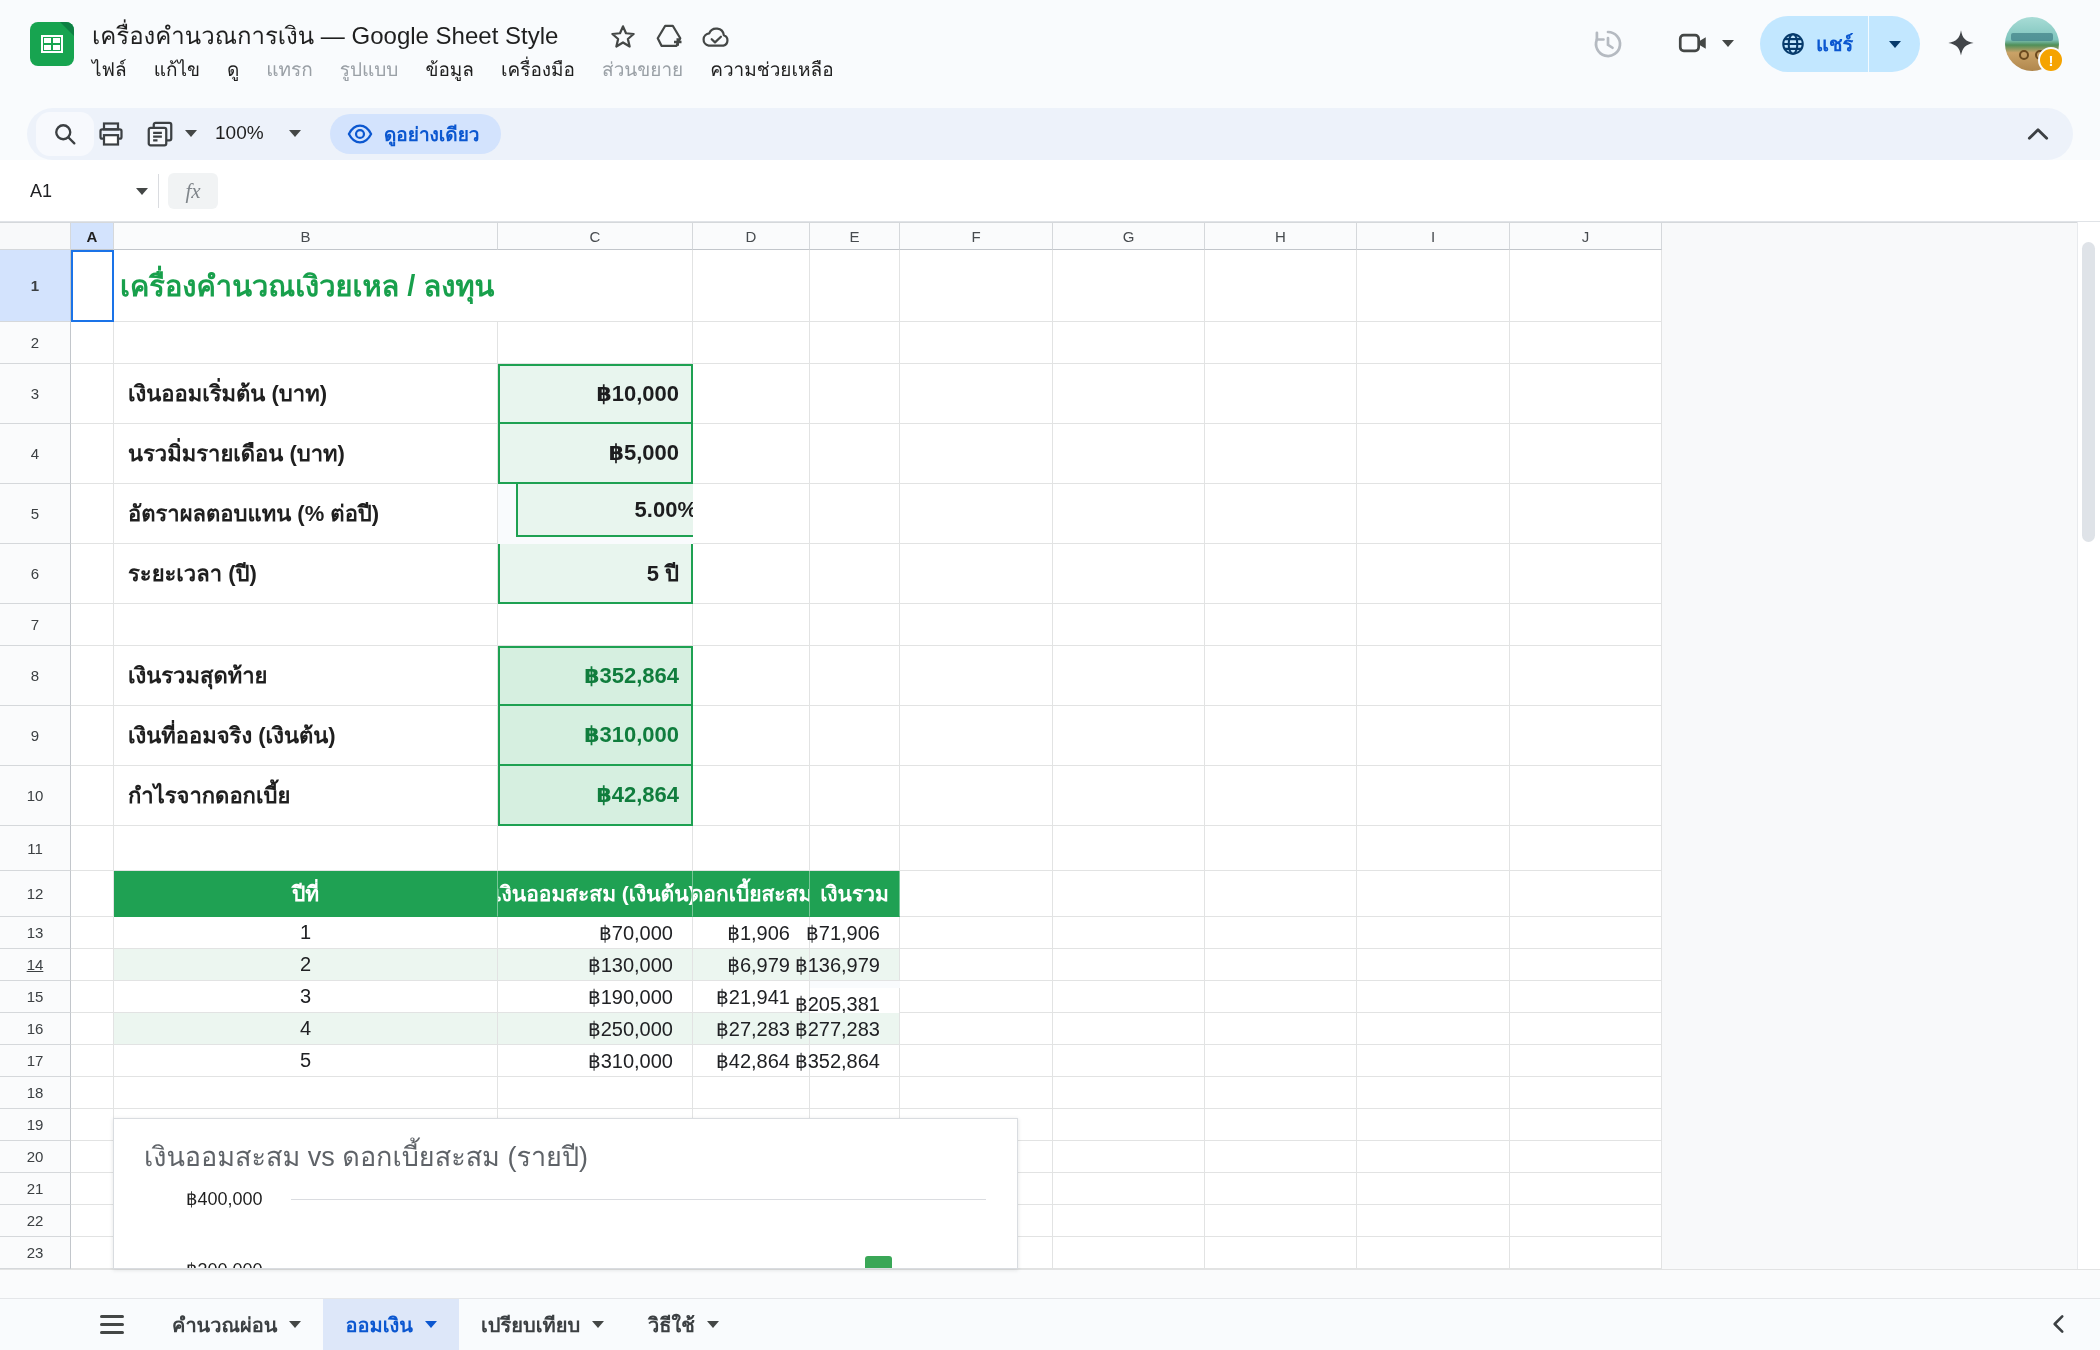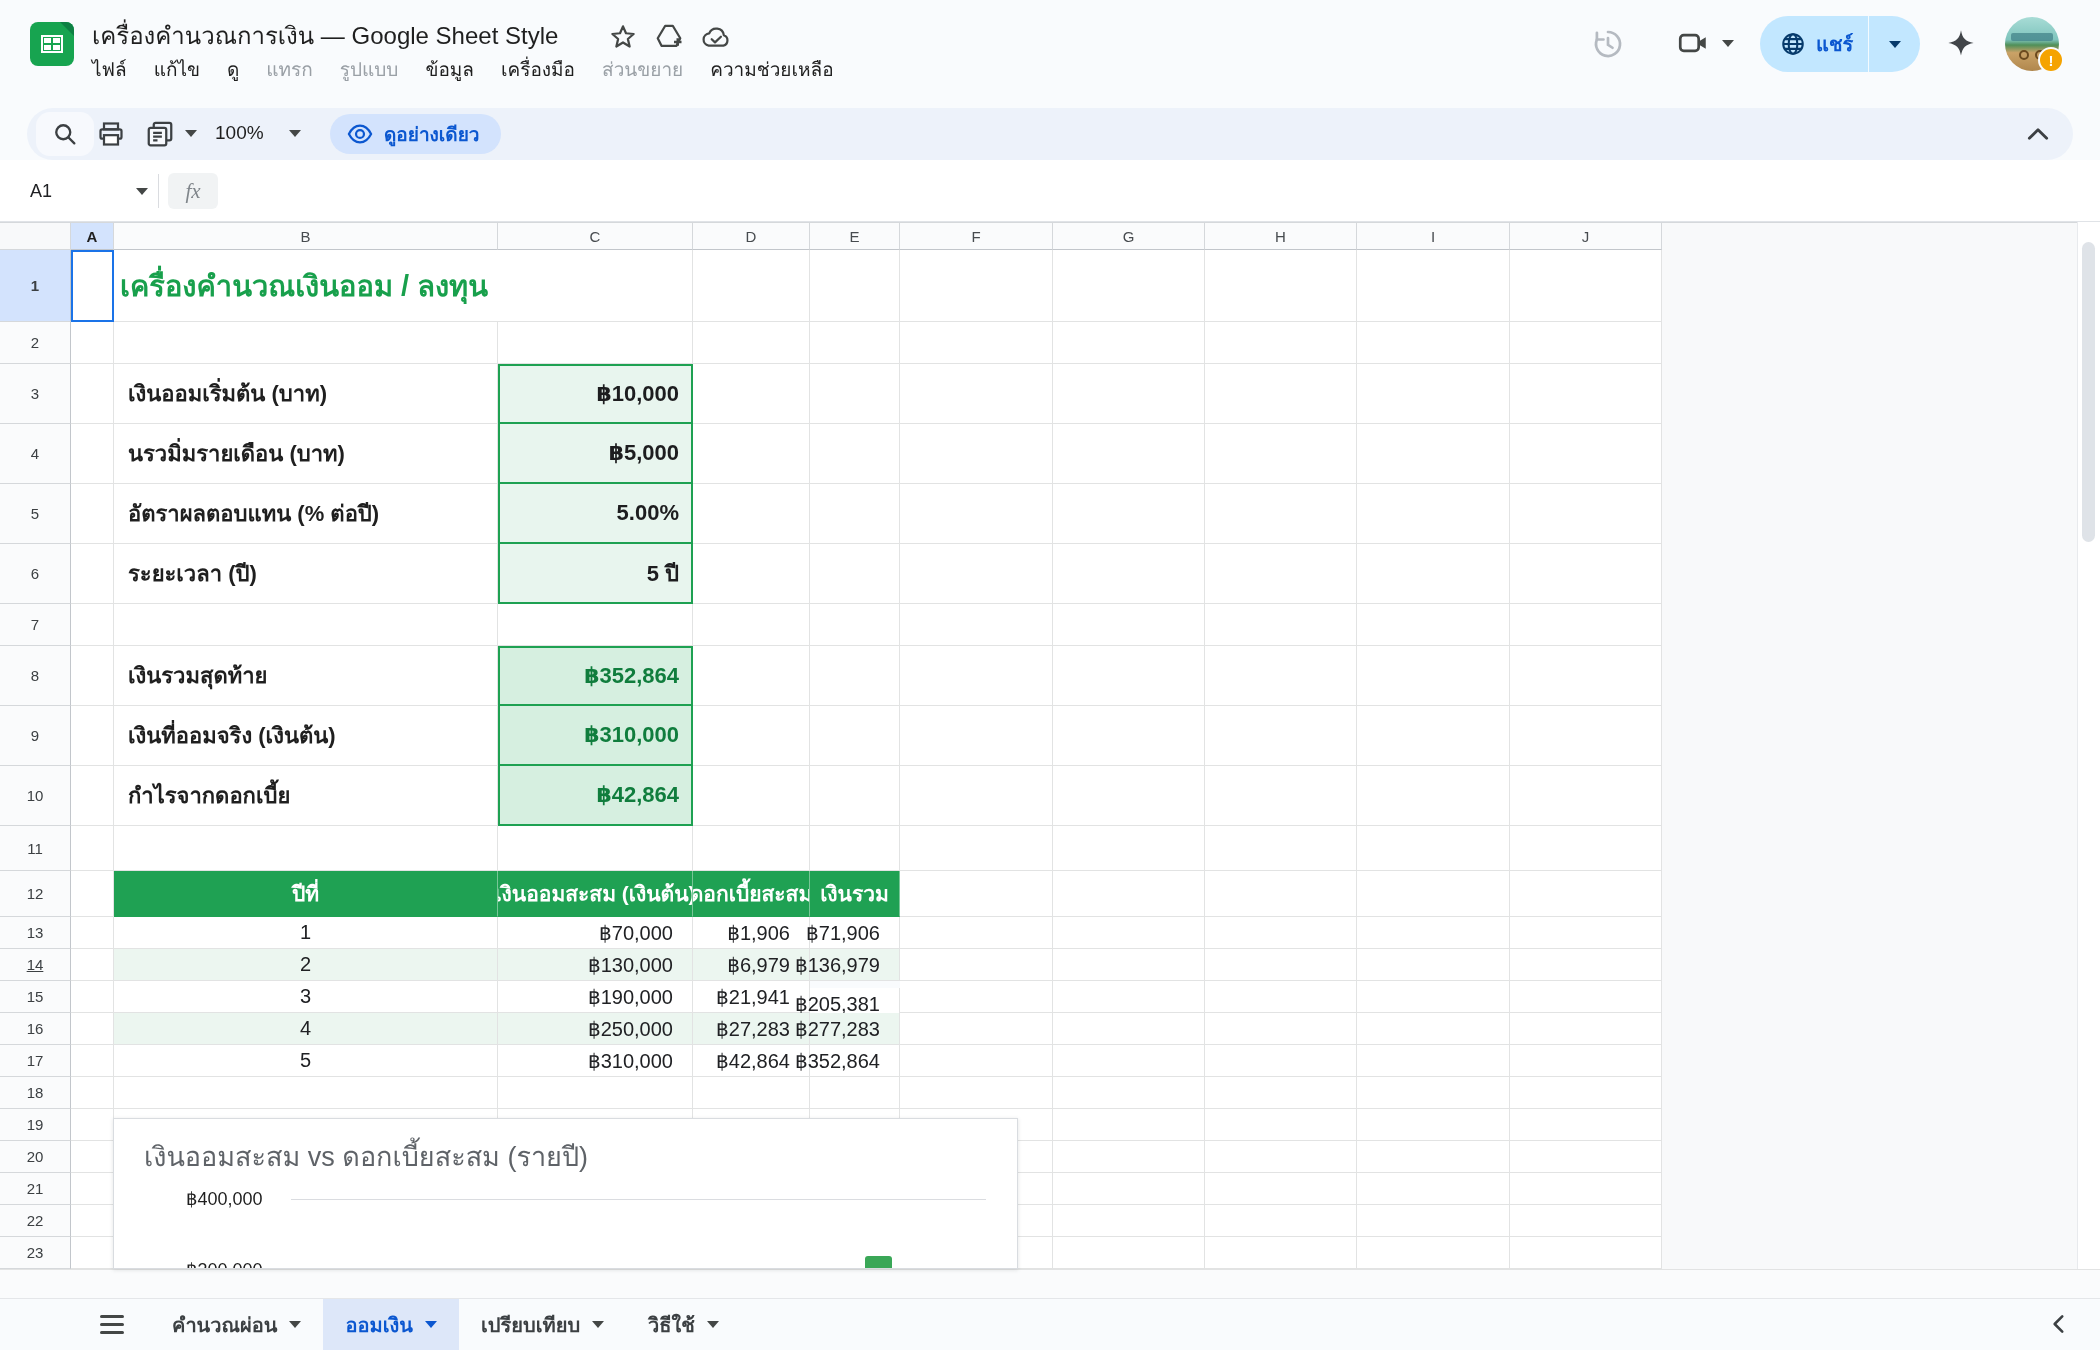--- a/index.html
+++ b/index.html
@@ -124,21 +124,21 @@
     <div class="rowhdr" style="left: 0px; top: 981px; width: 71px; height: 32px;">15</div>
     <div class="rowhdr" style="left: 0px; top: 1013px; width: 71px; height: 32px;">16</div>
     <div class="rowhdr" style="left: 0px; top: 1045px; width: 71px; height: 32px;">17</div>
     <div class="rowhdr" style="left: 0px; top: 1077px; width: 71px; height: 32px;">18</div>
     <div class="rowhdr" style="left: 0px; top: 1109px; width: 71px; height: 32px;">19</div>
     <div class="rowhdr" style="left: 0px; top: 1141px; width: 71px; height: 32px;">20</div>
     <div class="rowhdr" style="left: 0px; top: 1173px; width: 71px; height: 32px;">21</div>
     <div class="rowhdr" style="left: 0px; top: 1205px; width: 71px; height: 32px;">22</div>
     <div class="rowhdr" style="left: 0px; top: 1237px; width: 71px; height: 32px;">23</div>
     <div class="cell" style="left: 71px; top: 250px; width: 43px; height: 72px;"></div>
-    <div class="cell c-title" style="left: 114px; top: 250px; width: 384px; height: 72px;">เครื่องคำนวณเงินออม / ลงทุน</div>
+    <div class="cell c-title" style="left: 114px; top: 250px; width: 384px; height: 72px;">เครื่องคำนวณเงิวยเหล / ลงทุน</div>
     <div class="cell" style="left: 498px; top: 250px; width: 195px; height: 72px;"></div>
     <div class="cell" style="left: 693px; top: 250px; width: 117px; height: 72px;"></div>
     <div class="cell" style="left: 810px; top: 250px; width: 90px; height: 72px;"></div>
     <div class="cell" style="left: 900px; top: 250px; width: 153px; height: 72px;"></div>
     <div class="cell" style="left: 1053px; top: 250px; width: 152px; height: 72px;"></div>
     <div class="cell" style="left: 1205px; top: 250px; width: 152px; height: 72px;"></div>
     <div class="cell" style="left: 1357px; top: 250px; width: 153px; height: 72px;"></div>
     <div class="cell" style="left: 1510px; top: 250px; width: 152px; height: 72px;"></div>
     <div class="cell" style="left: 71px; top: 322px; width: 43px; height: 42px;"></div>
     <div class="cell" style="left: 114px; top: 322px; width: 384px; height: 42px;"></div>
@@ -165,21 +165,21 @@
     <div class="cell c-input stack" style="left: 498px; top: 424px; width: 195px; height: 60px;">฿5,000</div>
     <div class="cell" style="left: 693px; top: 424px; width: 117px; height: 60px;"></div>
     <div class="cell" style="left: 810px; top: 424px; width: 90px; height: 60px;"></div>
     <div class="cell" style="left: 900px; top: 424px; width: 153px; height: 60px;"></div>
     <div class="cell" style="left: 1053px; top: 424px; width: 152px; height: 60px;"></div>
     <div class="cell" style="left: 1205px; top: 424px; width: 152px; height: 60px;"></div>
     <div class="cell" style="left: 1357px; top: 424px; width: 153px; height: 60px;"></div>
     <div class="cell" style="left: 1510px; top: 424px; width: 152px; height: 60px;"></div>
     <div class="cell" style="left: 71px; top: 484px; width: 43px; height: 60px;"></div>
     <div class="cell c-label" style="left: 114px; top: 484px; width: 384px; height: 60px;">อัตราผลตอบแทน (% ต่อปี)</div>
-    <div class="cell c-input stack" style="left: 498px; top: 484px; width: 195px; height: 60px;">5.00%</div>
+    <div class="cell c-input stack" style="left: 516px; top: 484px; width: 195px; height: 53px;">5.00%</div>
     <div class="cell" style="left: 693px; top: 484px; width: 117px; height: 60px;"></div>
     <div class="cell" style="left: 810px; top: 484px; width: 90px; height: 60px;"></div>
     <div class="cell" style="left: 900px; top: 484px; width: 153px; height: 60px;"></div>
     <div class="cell" style="left: 1053px; top: 484px; width: 152px; height: 60px;"></div>
     <div class="cell" style="left: 1205px; top: 484px; width: 152px; height: 60px;"></div>
     <div class="cell" style="left: 1357px; top: 484px; width: 153px; height: 60px;"></div>
     <div class="cell" style="left: 1510px; top: 484px; width: 152px; height: 60px;"></div>
     <div class="cell" style="left: 71px; top: 544px; width: 43px; height: 60px;"></div>
     <div class="cell c-label" style="left: 114px; top: 544px; width: 384px; height: 60px;">ระยะเวลา (ปี)</div>
     <div class="cell c-input stack" style="left: 498px; top: 544px; width: 195px; height: 60px;">5 ปี</div>

